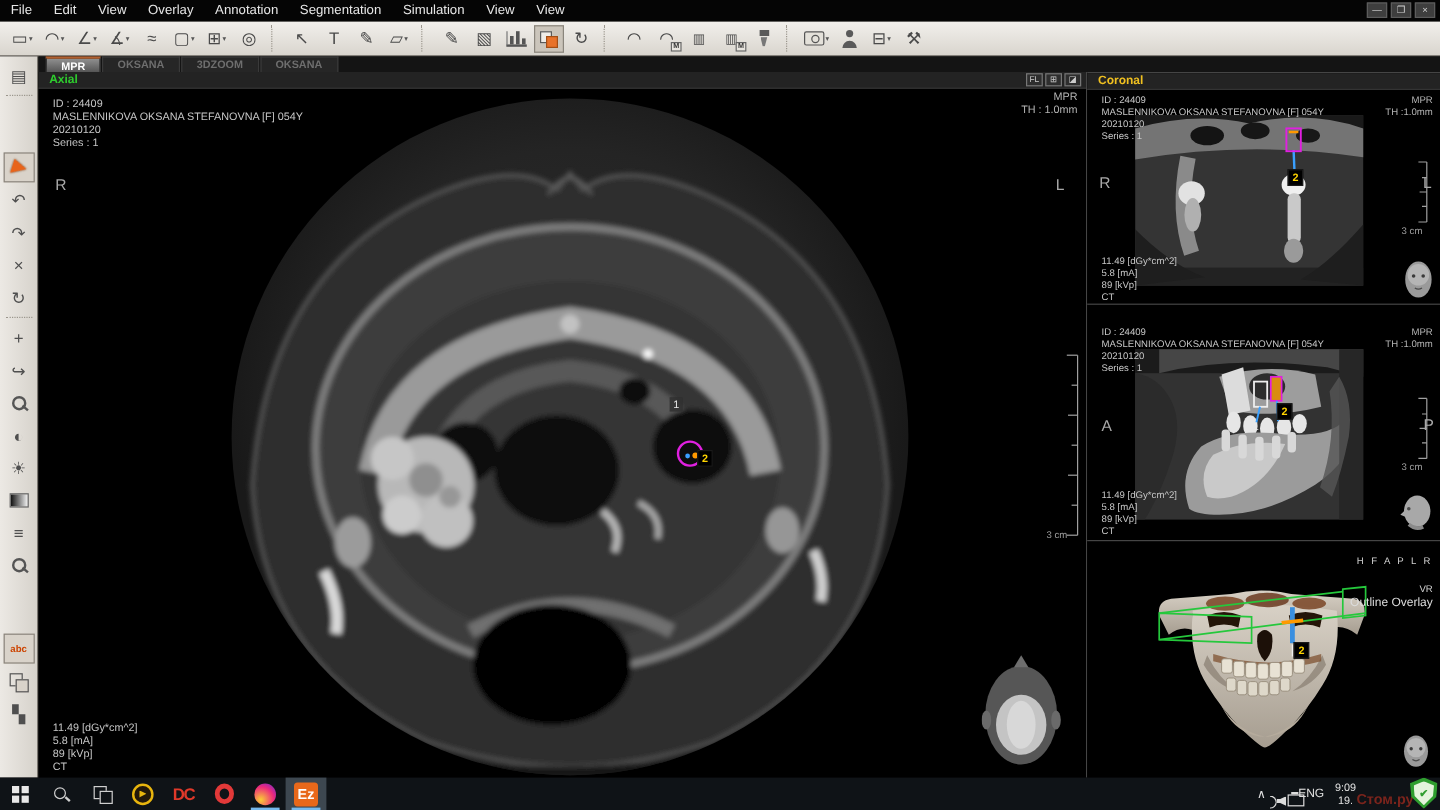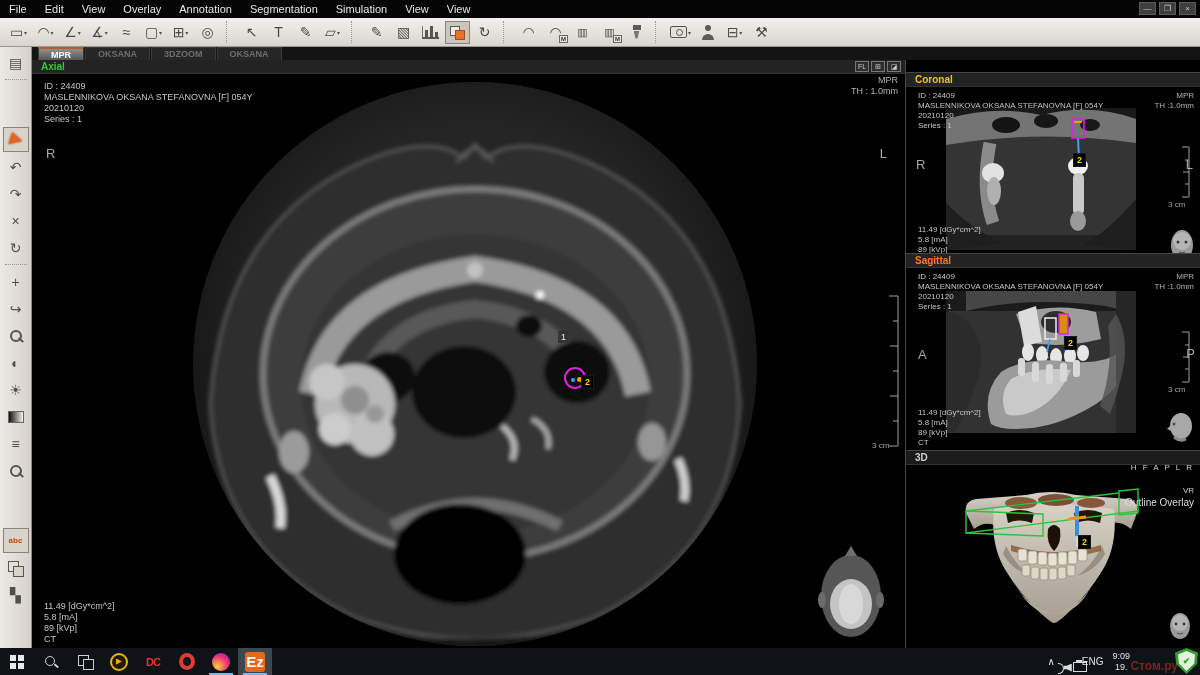--- a/index.html
+++ b/index.html
@@ -90,24 +90,24 @@
   .ic-start { position:relative; width:14px; height:14px; }
   .ic-start::before { content:""; position:absolute; left:0; top:0; width:6px; height:6px; background:#e8e8e8; box-shadow:8px 0 0 #e8e8e8, 0 8px 0 #e8e8e8, 8px 8px 0 #e8e8e8; }
   .ic-search { position:relative; width:16px; height:16px; }
   .ic-search::before { content:""; position:absolute; left:2px; top:2px; width:8px; height:8px; border:1.5px solid #cfcfcf; border-radius:50%; }
   .ic-search::after { content:""; position:absolute; left:11px; top:11px; width:5px; height:1.5px; background:#cfcfcf; transform:rotate(42deg); }
   .ic-taskview { position:relative; width:15px; height:13px; }
   .ic-taskview::before { content:""; position:absolute; left:0; top:0; width:9px; height:9px; border:1.5px solid #cfcfcf; }
   .ic-taskview::after { content:""; position:absolute; left:5px; top:4px; width:9px; height:9px; border:1.5px solid #cfcfcf; background:#0f1317; }
   .ic-anydesk { width:18px; height:18px; border-radius:50%; border:2px solid #e8b50e; background:#23180a; position:relative; }
   .ic-anydesk::before { content:""; position:absolute; left:4px; top:4px; width:6px; height:6px; background:#e8b50e; clip-path:polygon(0 0,100% 50%,0 100%); }
-  .ic-adobedc { color:#e0392a; font-weight:bold; font-size:11px; letter-spacing:-1px; }
+  .ic-adobedc { color:#e0392a; font-weight:bold; font-size:14px; letter-spacing:-1px; }
   .ic-opera { width:16px; height:17px; border-radius:50%; border:4px solid #e23939; }
   .ic-insta { width:18px; height:18px; border-radius:50%; background:radial-gradient(circle at 30% 75%, #f9ce34, #ee2a7b 58%, #6228d7); }
-  .ic-ez { width:20px; height:20px; border-radius:3px; background:#e8681a; color:#fff; font-weight:bold; font-size:15px; display:flex; align-items:center; justify-content:center; }
+  .ic-ez { width:20px; height:20px; border-radius:3px; background:#e8681a; color:#fff; font-weight:bold; font-size:12px; display:flex; align-items:center; justify-content:center; }
   .tray { position:absolute; right:70px; top:0; height:27px; display:flex; align-items:center; gap:9px; color:#e2e2e2; font-size:10px; }
   .ic-speaker { position:relative; width:14px; height:12px; }
   .ic-speaker::before { content:""; position:absolute; left:0; top:2px; width:8px; height:8px; background:#dcdcdc; clip-path:polygon(0 28%,38% 28%,100% 0,100% 100%,38% 72%,0 72%); }
   .ic-speaker::after { content:""; position:absolute; right:0; top:1px; width:5px; height:9px; border:1.5px solid #dcdcdc; border-left:none; border-radius:0 8px 8px 0; }
   .ic-net { position:relative; width:13px; height:11px; }
   .ic-net::before { content:""; position:absolute; left:0; top:0; width:12px; height:8px; border:1.5px solid #dcdcdc; }
   .ic-net::after { content:""; position:absolute; left:3px; bottom:0; width:6px; height:1.5px; background:#dcdcdc; }
   .clock { text-align:center; font-size:9px; line-height:11px; }
   .watermark { position:absolute; right:22px; top:659px; z-index:5; color:#7b241c; font-weight:bold; font-size:12px; }
   .shield { position:absolute; right:2px; top:648px; z-index:6; width:23px; height:26px; background:#2f9e2f; clip-path:polygon(50% 0,100% 18%,95% 62%,50% 100%,5% 62%,0 18%); display:flex; align-items:center; justify-content:center; }
@@ -315,21 +315,21 @@
       <path d="M27 12 L33 2 L39 12 Z" fill="#6e6e6e"></path>
       <ellipse cx="4" cy="56" rx="4" ry="8" fill="#6a6a6a"></ellipse>
       <ellipse cx="62" cy="56" rx="4" ry="8" fill="#6a6a6a"></ellipse>
       <ellipse cx="33" cy="60" rx="21" ry="25" fill="#c4c4c4"></ellipse>
       <ellipse cx="33" cy="60" rx="12" ry="20" fill="#d8d8d8"></ellipse>
     </svg>
   </div>
 
   <div class="rightcol">
 
-    <div class="rp" style="top:12px; height:193px;">
+    <div class="rp" style="top:0; height:193px;">
       <svg class="slice" width="295" height="193">
         <rect x="40" y="35" width="190" height="142" fill="#343434"></rect>
         <rect x="40" y="35" width="190" height="11" fill="#191919"></rect>
         <path d="M40 46 Q90 32 135 42 Q185 30 230 46 L230 70 Q135 56 40 72 Z" fill="#747474"></path>
         <ellipse cx="100" cy="52" rx="14" ry="8" fill="#141414"></ellipse>
         <ellipse cx="140" cy="48" rx="12" ry="7" fill="#161616"></ellipse>
         <ellipse cx="184" cy="52" rx="10" ry="6" fill="#181818"></ellipse>
         <path d="M84 70 q-9 45 3 80" stroke="#8a8a8a" stroke-width="13" fill="none"></path>
         <ellipse cx="87" cy="100" rx="11" ry="10" fill="#e2e2e2"></ellipse>
         <ellipse cx="88" cy="118" rx="7" ry="14" fill="#b0b0b0"></ellipse>
@@ -410,23 +410,20 @@
         <line x1="158" y1="80" x2="159" y2="97" stroke="#3aa0ff" stroke-width="1.6"></line>
         <g class="scl" stroke="#a0a0a0" stroke-width="1">
           <line x1="283" y1="78" x2="283" y2="128"></line>
           <line x1="276" y1="78" x2="283" y2="78"></line>
             <line x1="279" y1="91" x2="283" y2="91"></line>
           <line x1="277" y1="103" x2="283" y2="103"></line>
             <line x1="279" y1="115" x2="283" y2="115"></line>
           <line x1="276" y1="128" x2="283" y2="128"></line>
         </g>
       </svg>
-      <div class="vhead">
-        <span class="vtitle" style="color:#ff7720;">Sagittal</span>
-      </div>
       <div class="overlaytext" style="left:12px; top:18px;">ID : 24409</div>
       <div class="overlaytext" style="left:12px; top:28px;">MASLENNIKOVA OKSANA STEFANOVNA [F] 054Y</div>
       <div class="overlaytext" style="left:12px; top:38px;">20210120</div>
       <div class="overlaytext" style="left:12px; top:48px;">Series : 1</div>
       <div class="modetext" style="top:18px;">MPR</div>
       <div class="modetext" style="top:28px;">TH :1.0mm</div>
       <span class="orient" style="left:12px; top:93px;">A</span>
       <span class="orient" style="right:6px; top:92px;">P</span>
       <span class="mk1" style="left:135px; top:95px; background:none;">1</span>
       <span class="mk2" style="left:158px; top:82px;">2</span>
@@ -483,23 +480,20 @@
         <g fill="none" stroke="#25c83c" stroke-width="1.4">
           <path d="M60 60 L137 63 L137 85 L60 82 Z"></path>
           <path d="M213 40 L232 38 L232 62 L213 64 Z"></path>
           <path d="M60 82 L232 60"></path>
           <path d="M60 60 L213 42"></path>
         </g>
         <rect x="169" y="55" width="4" height="30" fill="#3a8fe0"></rect>
         <line x1="162" y1="68" x2="180" y2="66" stroke="#ff9900" stroke-width="3"></line>
         <line x1="171" y1="86" x2="171" y2="96" stroke="#eeeeee" stroke-width="1"></line>
       </svg>
-      <div class="vhead" style="background:#1b1b1b;">
-        <span class="vtitle" style="color:#cccccc;">3D</span>
-      </div>
       <div class="modetext" style="top:12px; letter-spacing:2px; color:#cfcfcf;">H F A P L R</div>
       <div class="modetext" style="top:35px; color:#cfcfcf;">VR</div>
       <div class="modetext" style="top:46px; font-size:10px; color:#dddddd;">Outline Overlay</div>
       <span class="mk2" style="left:172px; top:84px;">2</span>
       <svg class="headicon" style="left:261px; top:160px;" width="26" height="32">
         <ellipse cx="13" cy="15" rx="10" ry="13" fill="#9a9a9a"></ellipse>
         <ellipse cx="13" cy="12" rx="8" ry="8" fill="#b5b5b5"></ellipse>
         <circle cx="9" cy="13" r="1.4" fill="#3a3a3a"></circle>
           <circle cx="17" cy="13" r="1.4" fill="#3a3a3a"></circle>
         <path d="M10 22 q3 2 6 0" stroke="#4a4a4a" stroke-width="1" fill="none"></path>

